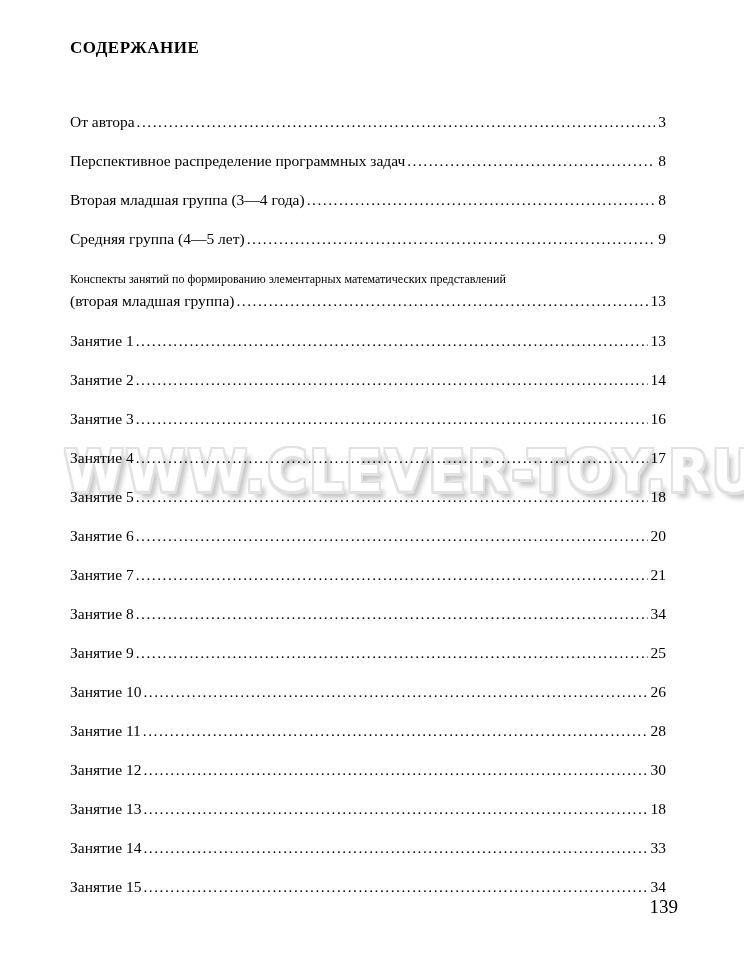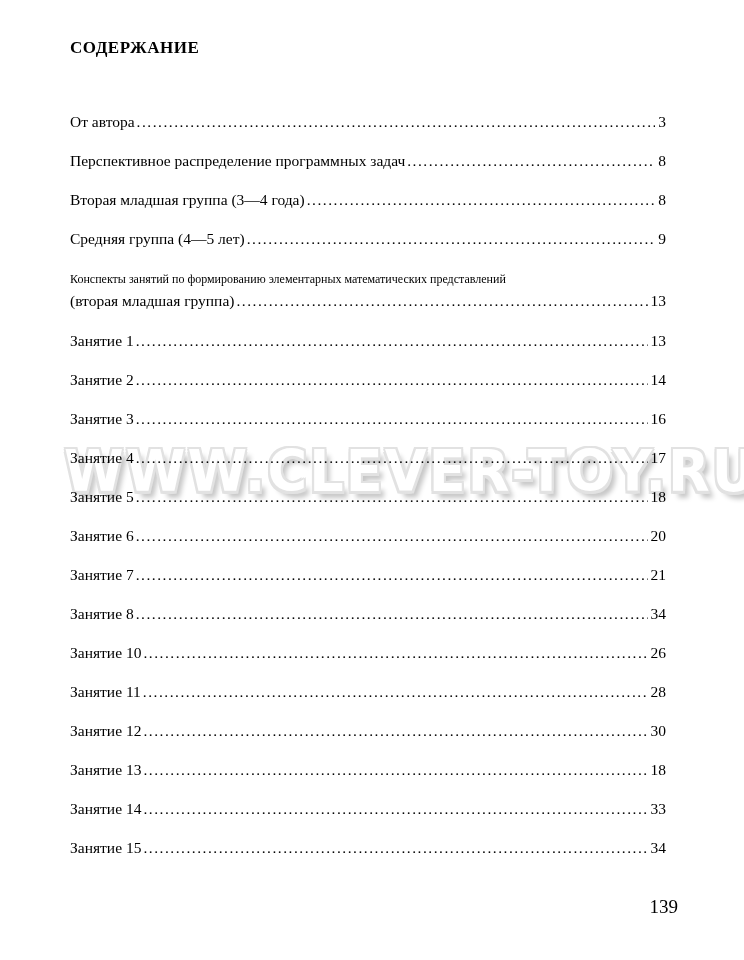--- a/index.html
+++ b/index.html
@@ -220,20 +220,28 @@
 
   <div class="toc-entry">
 
     <div class="toc-line">
       <span class="toc-label">Занятие 8</span>
       <span class="toc-dots"></span>
       <span class="toc-page">34</span>
     </div>
   </div>
 
+  <div class="toc-entry">
+
+    <div class="toc-line">
+      <span class="toc-label">Занятие 9</span>
+      <span class="toc-dots"></span>
+      <span class="toc-page">25</span>
+    </div>
+  </div>
 
   <div class="toc-entry">
 
     <div class="toc-line">
       <span class="toc-label">Занятие 10</span>
       <span class="toc-dots"></span>
       <span class="toc-page">26</span>
     </div>
   </div>
 

